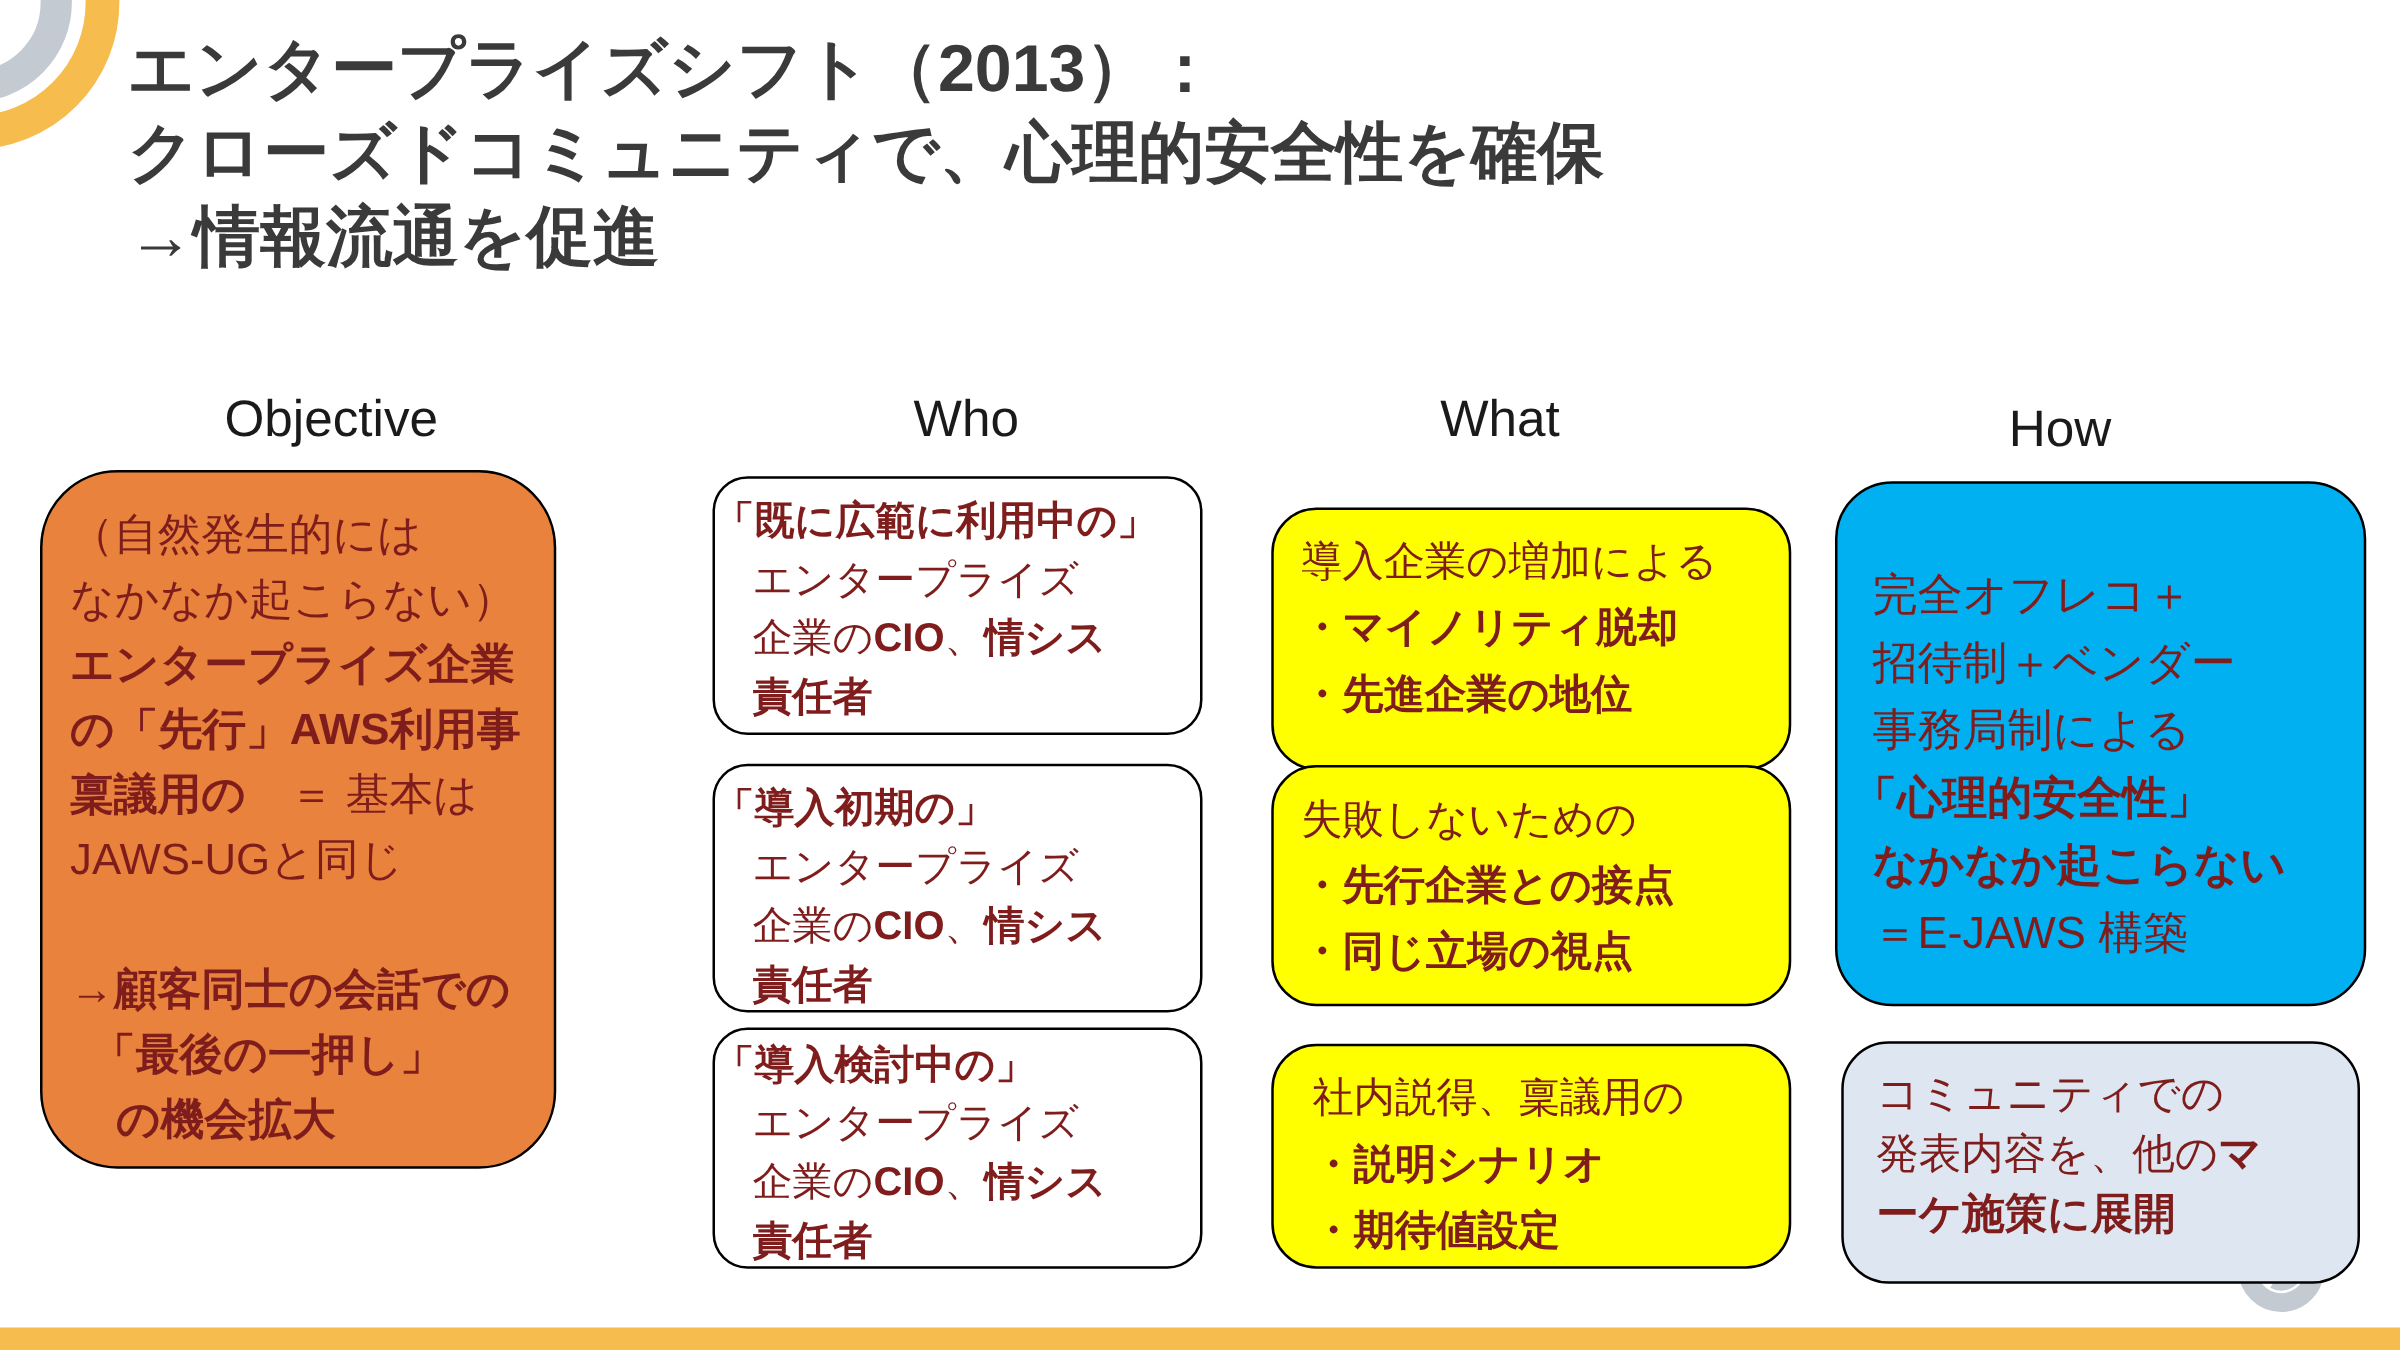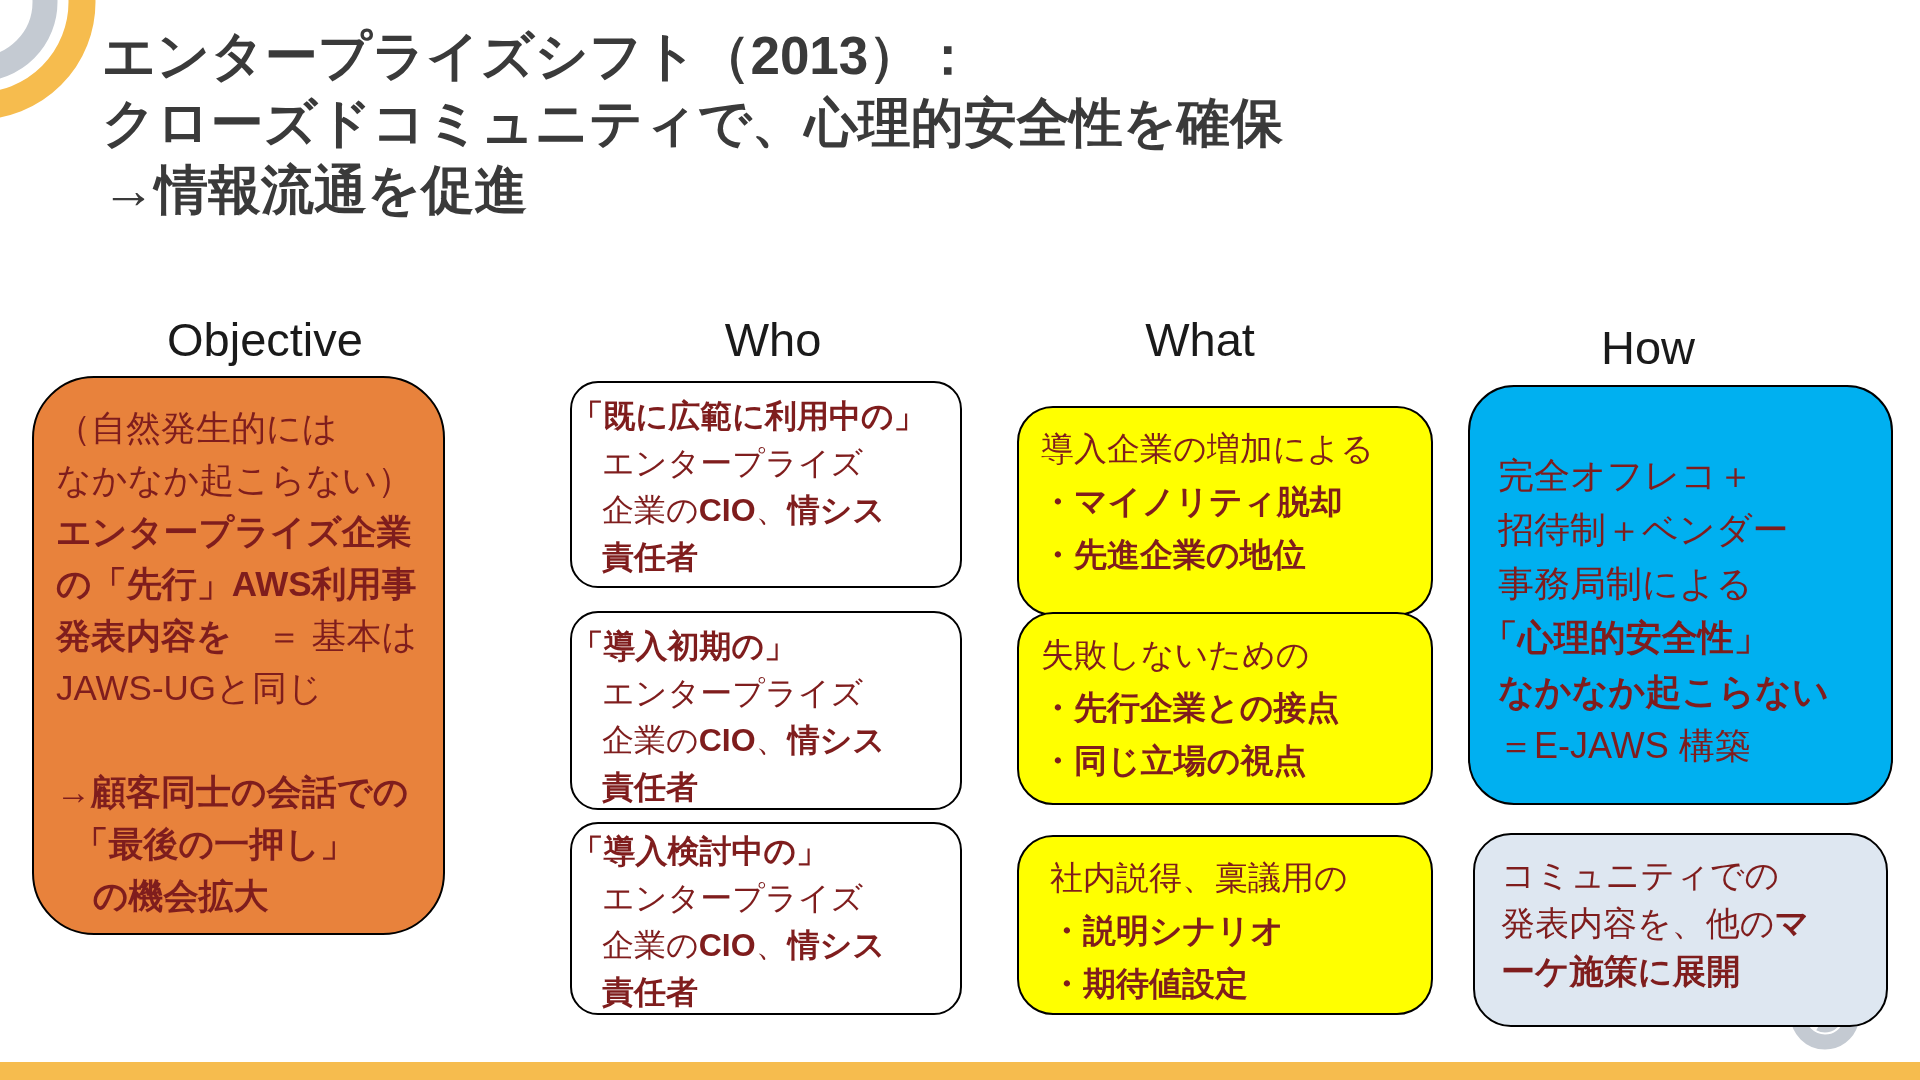--- a/index.html
+++ b/index.html
@@ -12,21 +12,21 @@
   .deco-tl{position:absolute;left:0;top:0;z-index:0;}
   .deco-br{position:absolute;left:1775px;top:965px;z-index:0;}
   .ring-gray{fill:none;stroke:var(--arc_gray);}
   .ring-gold{fill:none;stroke:var(--gold);}
   .title{
     position:absolute;left:102px;top:22px;z-index:2;
     font-size:53px;line-height:67px;font-weight:700;color:var(--ink);
   }
   .colhead{
     position:absolute;top:312px;width:320px;text-align:center;z-index:2;
-    font-size:47px;color:#1a1a1a;
+    font-size:41px;color:#1a1a1a;
   }
   #h-obj{left:105px;}
   #h-who{left:613px;}
   #h-what{left:1040px;}
   #h-how{left:1488px;top:320px;}
   .box{
     position:absolute;box-sizing:border-box;border:2.5px solid var(--box_border);
     color:#7f1d1d;overflow:hidden;z-index:2;
   }
   .obox{
@@ -86,21 +86,21 @@
   <div class="colhead" id="h-obj">Objective</div>
   <div class="colhead" id="h-who">Who</div>
   <div class="colhead" id="h-what">What</div>
   <div class="colhead" id="h-how">How</div>
 
   <div class="box obox">
       <div class="tl"><span>（自然発生的には</span></div>
       <div class="tl"><span>なかなか起こらない）</span></div>
       <div class="tl"><span class="b">エンタープライズ企業</span></div>
       <div class="tl"><span class="b">の「先行」AWS利用事</span></div>
-      <div class="tl"><span class="b">発表内容を</span><span>　＝ 基本は</span></div>
+      <div class="tl"><span class="b">稟議用の</span><span>　＝ 基本は</span></div>
       <div class="tl"><span>JAWS-UGと同じ</span></div>
       <div class="tl">&nbsp;</div>
       <div class="tl"><span class="b">→顧客同士の会話での</span></div>
       <div class="tl" style="margin-left: 0.5em;"><span class="b">「最後の一押し」</span></div>
       <div class="tl" style="margin-left: 1.05em;"><span class="b">の機会拡大</span></div>
     </div>
 
   <div class="box wbox w1">
       <div class="tl" style="margin-left: -0.45em;"><span class="b">「既に広範に利用中の」</span></div>
       <div class="tl" style="margin-left: 0.5em;"><span>エンタープライズ</span></div>

